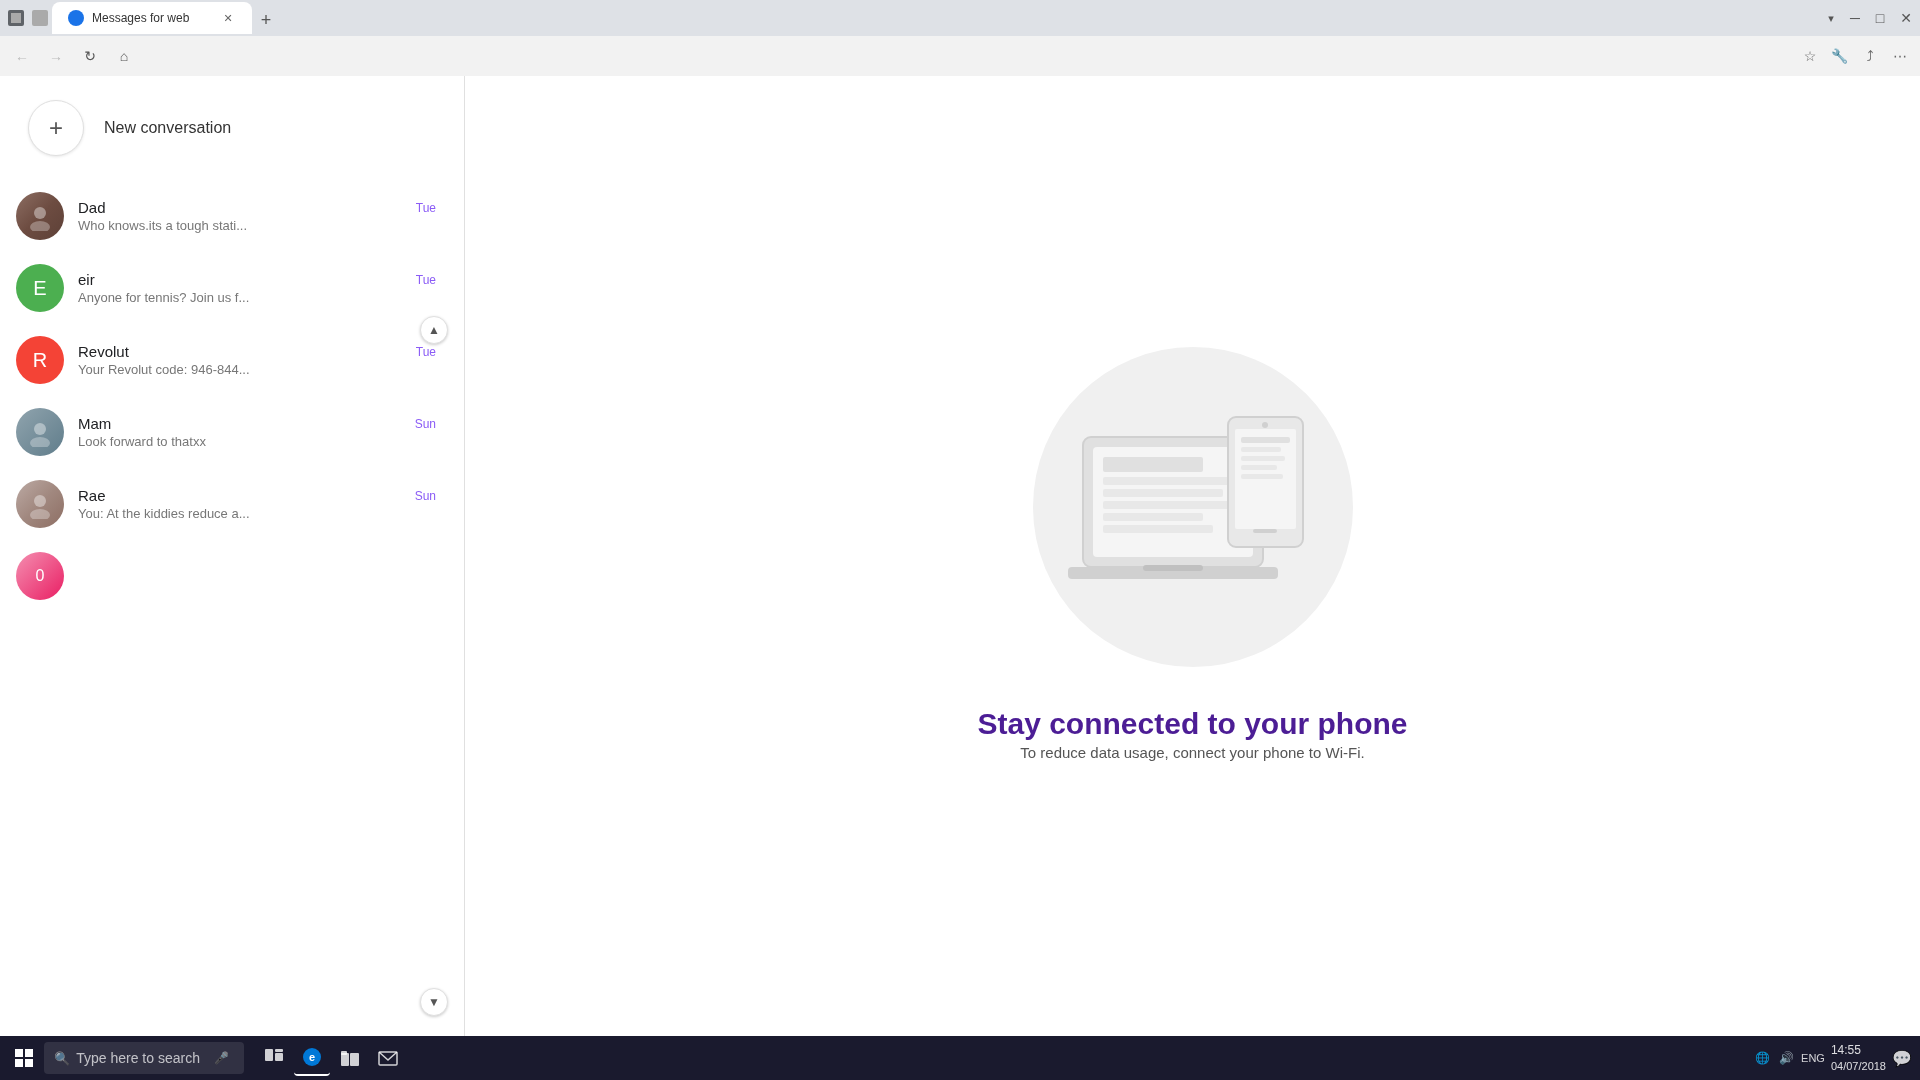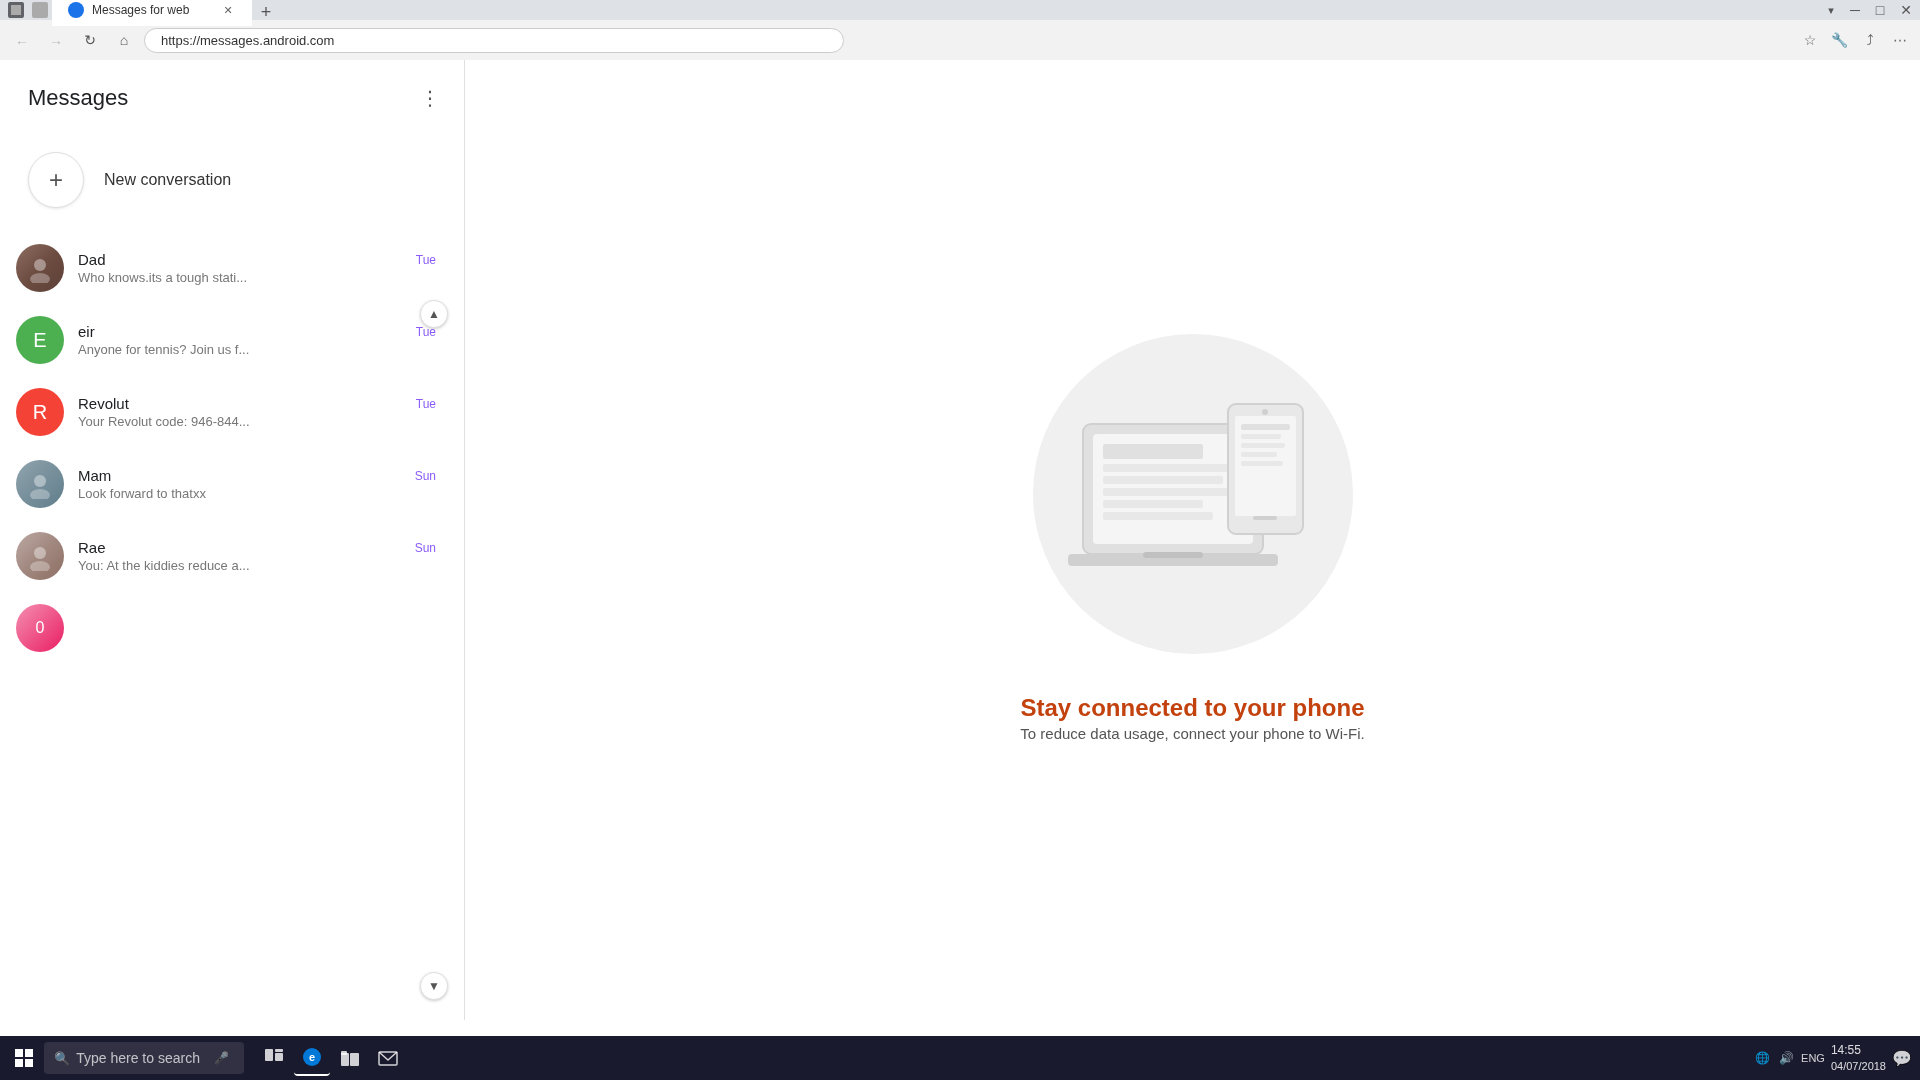--- a/index.html
+++ b/index.html
@@ -1,21 +1,21 @@
 <!DOCTYPE html>
 <html><head>
   <meta charset="utf-8">
   <style>
     * { margin: 0; padding: 0; box-sizing: border-box; }
     body { font-family: 'Segoe UI', Arial, sans-serif; background: #fff; width: 1920px; height: 1080px; overflow: hidden; }
     .tab-bar {
       display: flex;
       align-items: center;
       background: #dee1e6;
-      height: 20px;
+      height: 36px;
       padding: 0 8px;
     }
     .tab-bar-left {
       display: flex;
       align-items: center;
       gap: 4px;
     }
     .window-icon {
       width: 16px; height: 16px;
       background: #5f6368;
@@ -280,23 +280,23 @@
       justify-content: center;
       margin-bottom: 40px;
       overflow: hidden;
       position: relative;
     }
     .illustration svg {
       width: 280px;
       height: 260px;
     }
     .main-heading {
-      font-size: 24px;
+      font-size: 30px;
       font-weight: 600;
-      color: #c2410c;
+      color: #4c1d95;
       text-align: center;
     }
     .main-subtext {
       font-size: 15px;
       color: #555;
       text-align: center;
       line-height: 1.6;
       max-width: 500px;
     }
 
@@ -401,41 +401,32 @@
       <div style="font-size:14px;color:#555;cursor:pointer;margin-left:8px;">□</div>
       <div style="font-size:14px;color:#555;cursor:pointer;margin-left:8px;">✕</div>
     </div>
   </div>
 
   <div class="address-bar">
     <div class="nav-btn disabled">←</div>
     <div class="nav-btn disabled">→</div>
     <div class="nav-btn">↻</div>
     <div class="nav-btn">⌂</div>
-    <div class="url-bar">
-      <span style="color:#333;font-size:13px;">https://messages.android.com</span>
-    </div>
     <div class="address-bar-right">
       <div class="addr-btn">☆</div>
       <div class="addr-btn">🔧</div>
       <div class="addr-btn">⤴</div>
       <div class="addr-btn">⋯</div>
     </div>
   </div>
 </div>
 
 <div class="app-container">
 
   <div class="sidebar">
-    <div class="sidebar-header">
-      <span class="sidebar-title">Messages</span>
-      <div class="more-menu-btn">
-        <span>⋮</span>
-      </div>
-    </div>
 
     <div class="new-conversation-btn">
       <div class="new-conv-icon">
         <span>+</span>
       </div>
       <span class="new-conv-label">New conversation</span>
     </div>
 
     <div class="conversations-list" id="conv-list">
     <div class="conv-item">

